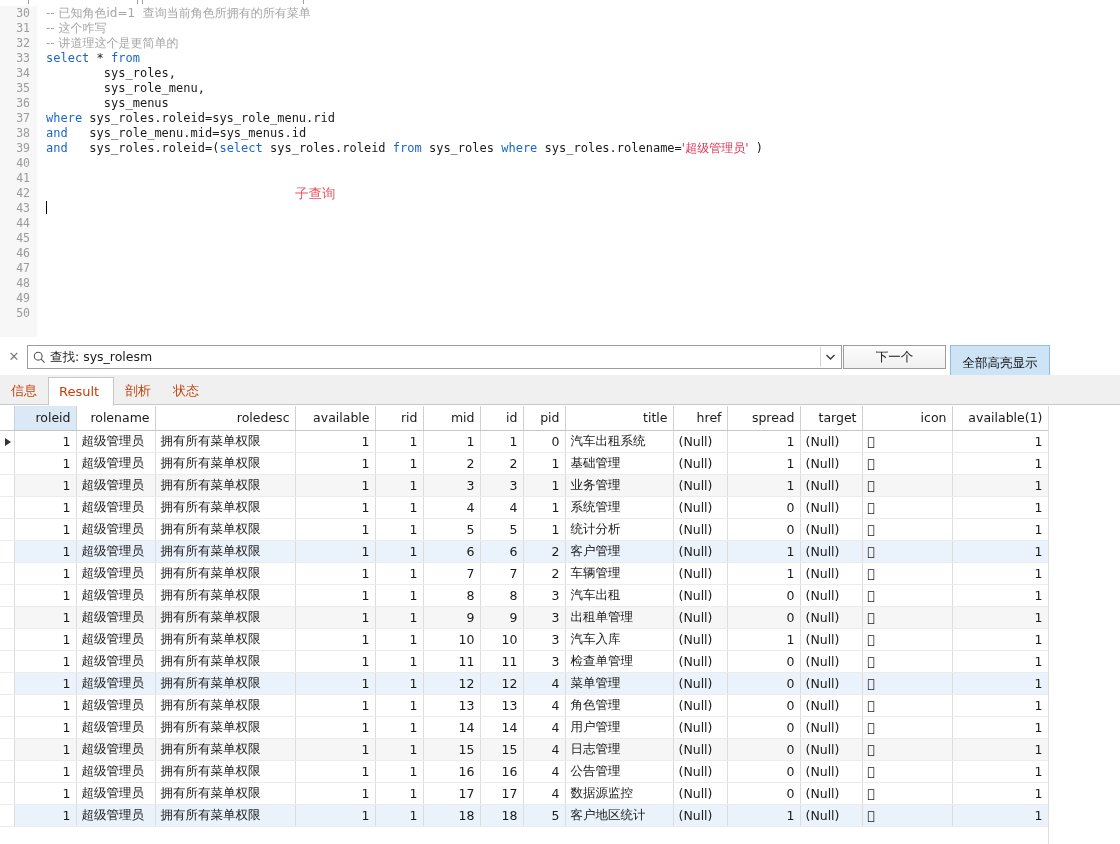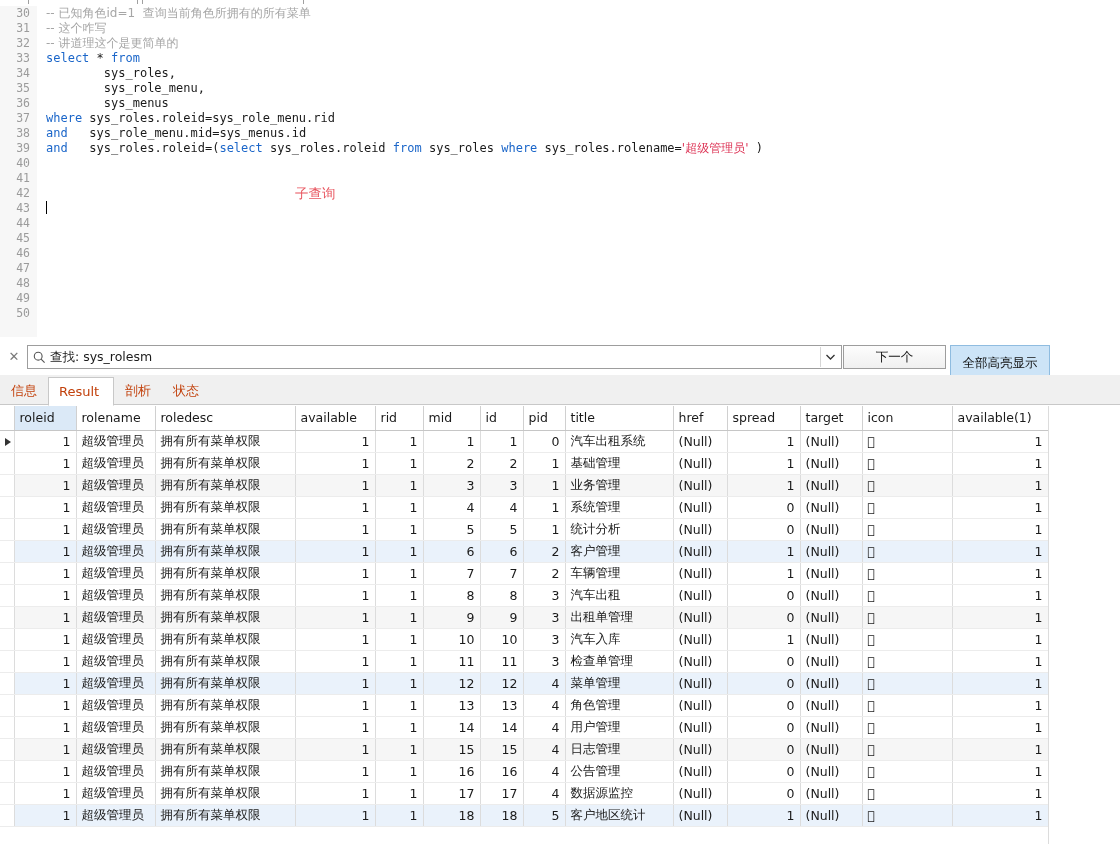--- a/index.html
+++ b/index.html
@@ -119,21 +119,21 @@
     background:#ffffff; overflow:hidden;
     font-family:"DejaVu Sans","Liberation Sans",sans-serif;
   }
   table.g { border-collapse:collapse; table-layout:fixed; width:1048px; }
   table.g th, table.g td {
     height:22px; font-weight:normal; font-size:12.5px;
     border-right:1px solid #dcdcdc; border-bottom:1px solid #ececec;
     padding:0 5px; overflow:hidden; white-space:nowrap; color:#1a1a1a;
   }
   table.g thead th {
-    background:#ffffff; text-align:left;
+    background:#ffffff; text-align:right;
     border-bottom:1px solid #c6c6c6; height:24px;
     border-right:1px solid #d0d0d0;
   }
   table.g thead th.sel { background:#dbe9f7; }
   table.g thead th.marker { background:#ffffff; border-right:1px solid #d0d0d0; }
   td.num { text-align:right; }
   td.marker {
     background:#ffffff; text-align:center; padding:0;
     border-right:1px solid #d0d0d0;
   }

